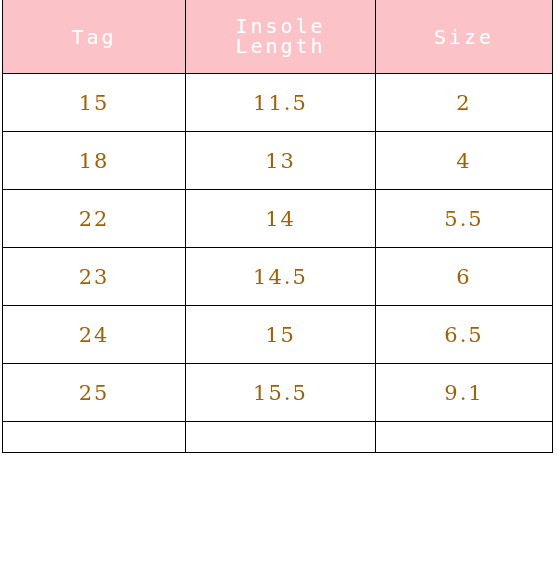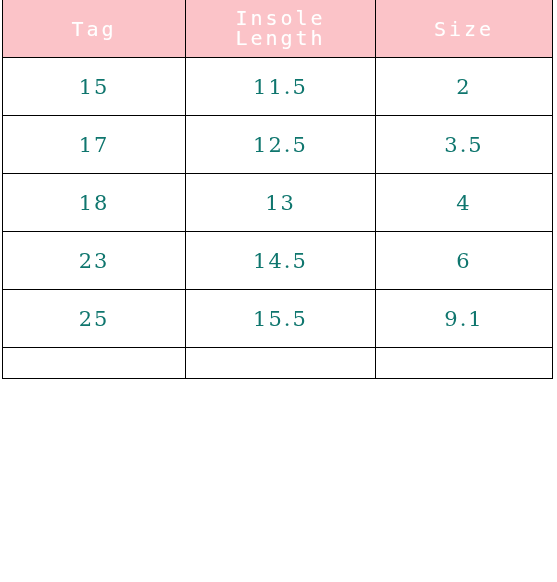--- a/index.html
+++ b/index.html
@@ -39,39 +39,39 @@
   table.size-chart th,
   table.size-chart td {
     border: 1px solid #000000;
     text-align: center;
     vertical-align: middle;
     padding: 0;
   }
 
   
   table.size-chart thead th {
-    height: 57px;
+    height: 73px;
     background: #fbc3c8;
     color: #ffffff;
     font-weight: normal;
     font-size: 20px;
     letter-spacing: 3px;
     border-top: 0;
   }
   table.size-chart thead th .hdr-text {
     display: inline-block;
     line-height: 1;
     text-shadow: 0 0 1px rgba(255,255,255,0.35);
   }
 
   
   table.size-chart tbody td {
     height: 57px;
     background: #ffffff;
-    color: #0f766e;
+    color: #a16207;
     font-size: 21px;
     letter-spacing: 2px;
     font-family: "DejaVu Serif", "Liberation Serif", serif;
     margin-left: 44px;
   }
   table.size-chart tbody td .cell-text {
     display: inline-block;
     line-height: 1;
   }
 
@@ -108,40 +108,45 @@
 
     <tbody>
 
       <tr>
         <td><span class="cell-text">15</span></td>
         <td><span class="cell-text">11.5</span></td>
         <td><span class="cell-text">2</span></td>
       </tr>
 
 
-      <tr>
-        <td><span class="cell-text">17</span></td>
-        <td><span class="cell-text">12.5</span></td>
-        <td><span class="cell-text">3.5</span></td>
-      </tr>
 
       <tr>
         <td><span class="cell-text">18</span></td>
         <td><span class="cell-text">13</span></td>
         <td><span class="cell-text">4</span></td>
       </tr>
 
 
+      <tr>
+        <td><span class="cell-text">22</span></td>
+        <td><span class="cell-text">14</span></td>
+        <td><span class="cell-text">5.5</span></td>
+      </tr>
 
       <tr>
         <td><span class="cell-text">23</span></td>
         <td><span class="cell-text">14.5</span></td>
         <td><span class="cell-text">6</span></td>
       </tr>
 
+      <tr>
+        <td><span class="cell-text">24</span></td>
+        <td><span class="cell-text">15</span></td>
+        <td><span class="cell-text">6.5</span></td>
+      </tr>
 
       <tr>
         <td><span class="cell-text">25</span></td>
         <td><span class="cell-text">15.5</span></td>
         <td><span class="cell-text">9.1</span></td>
       </tr>
 
       <tr class="clipped">
         <td><span class="cell-text"></span></td>
         <td><span class="cell-text"></span></td>

